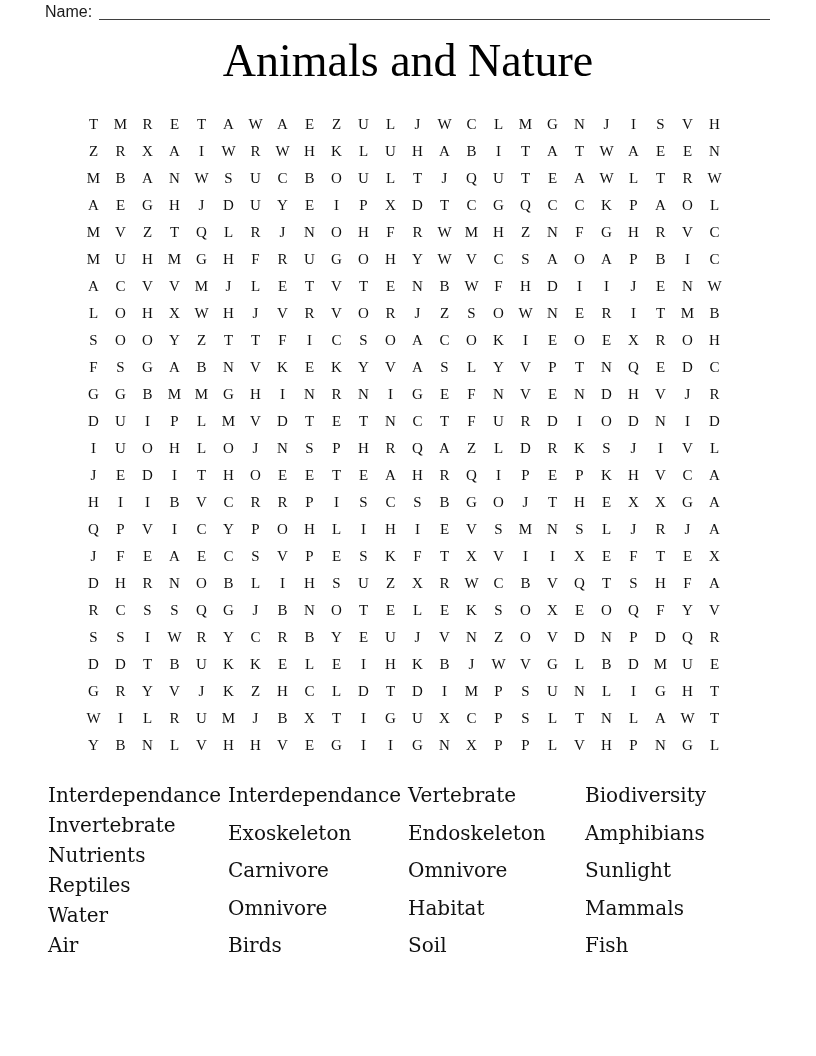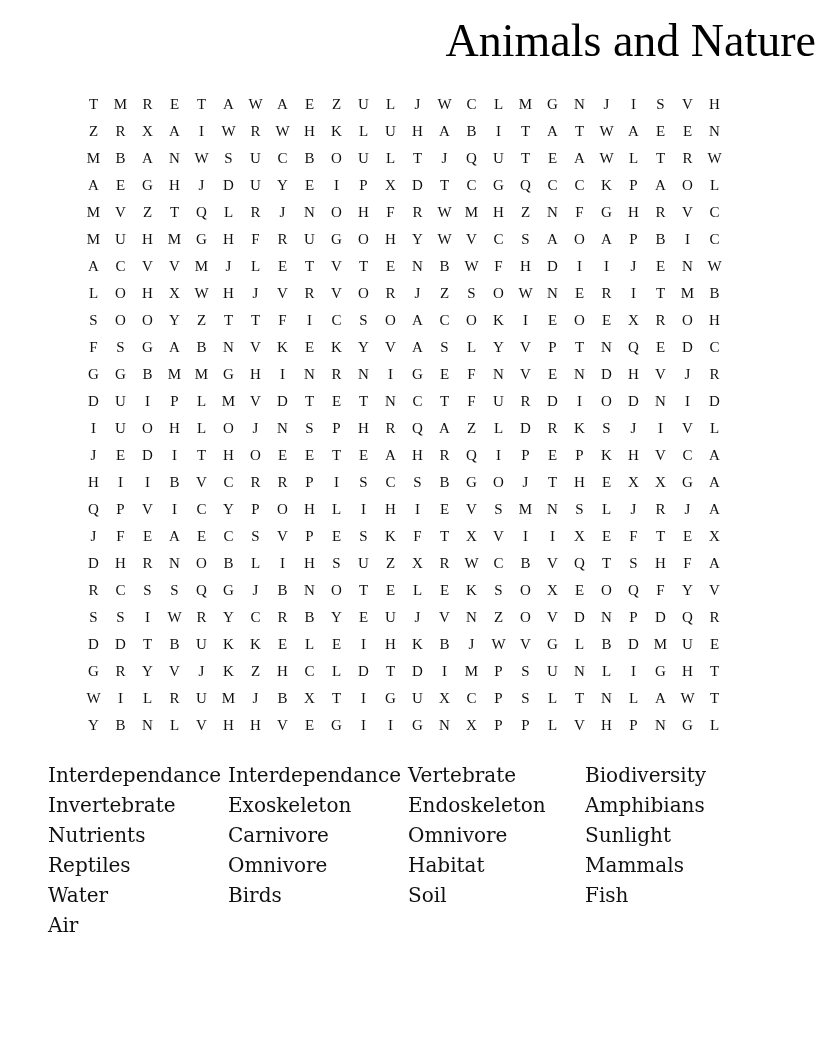--- a/index.html
+++ b/index.html
@@ -23,21 +23,21 @@
   }
   .name-label { white-space: nowrap; line-height: 17px; }
   .name-line {
     flex: 1 1 auto;
     margin-left: 7px;
     border-bottom: 1.5px solid #3f3f3f;
     height: 16px;
   }
   .title {
     margin-top: 15px;
-    text-align: right;
+    text-align: center;
     font-family: "Liberation Serif", serif;
     font-weight: 400;
     font-size: 46px;
     line-height: 52px;
     color: #000000;
   }
   .grid {
     margin: 24px 0 0 80px;
     width: 648px;
   }
@@ -53,28 +53,32 @@
     color: #111111;
   }
   .words {
     margin: 21px 0 0 48px;
     display: grid;
     grid-template-columns: 180px 180px 177px auto;
     font-family: "DejaVu Serif", serif;
     font-size: 20px;
     color: #111111;
   }
-  .word-col { display: flex; flex-direction: column; }
+  .word-col { display: flex; flex-direction: column; justify-content: space-between; }
   .word-item { line-height: 30px; white-space: nowrap; }
 </style>
 </head>
 <body>
 
 <div class="page">
 
+  <div class="name-row">
+    <span class="name-label">Name:</span>
+    <span class="name-line"></span>
+  </div>
 
   <h1 class="title">Animals and Nature</h1>
 
   <div class="grid" id="letter-grid">
       <div class="grid-row">
         <span class="grid-cell">T</span>
         <span class="grid-cell">M</span>
         <span class="grid-cell">R</span>
         <span class="grid-cell">E</span>
         <span class="grid-cell">T</span>

